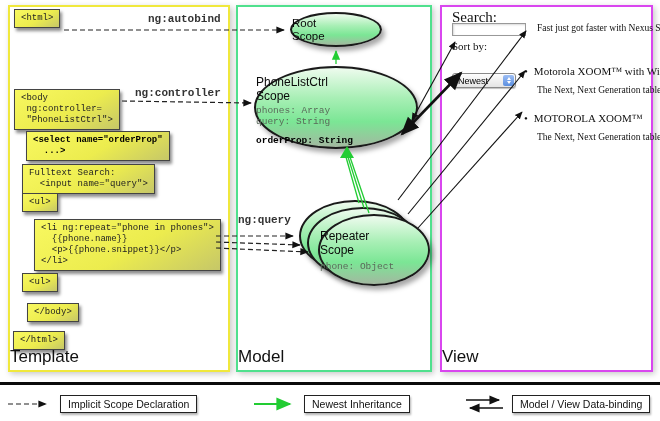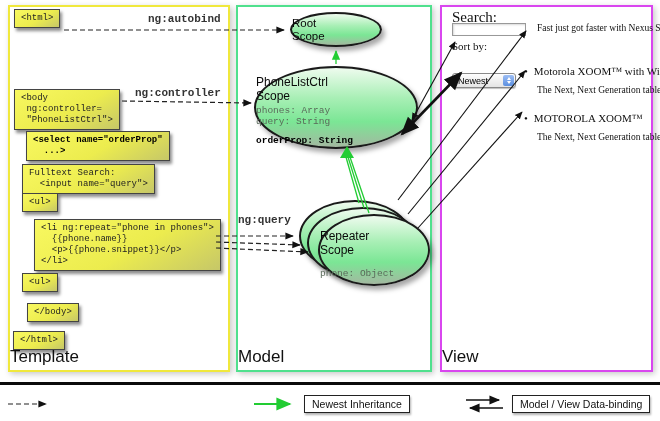--- a/index.html
+++ b/index.html
@@ -135,21 +135,21 @@
     <div class="scope-title">Scope</div>
     <div class="scope-prop" style="margin-top:2px;">phones: Array</div>
     <div class="scope-prop">query: String</div>
     <div class="scope-prop bold">orderProp: String</div>
   </div>
   <div class="scope rep-back"></div>
   <div class="scope rep-mid"></div>
   <div class="scope" id="repeater-scope">
     <div class="scope-title">Repeater</div>
     <div class="scope-title">Scope</div>
-    <div class="scope-prop" style="margin-top:11px;">phone: Object</div>
+    <div class="scope-prop" style="margin-top:4px;">phone: Object</div>
   </div>
 
   <div class="ng-label" id="lbl-autobind">ng:autobind</div>
   <div class="ng-label" id="lbl-controller">ng:controller</div>
   <div class="ng-label" id="lbl-repeat">ng:query</div>
 
   <div class="serif" id="view-search-label">Search:</div>
   <input id="view-search-input" value="" style="">
   <div class="serif" id="view-sort-label">Sort by:</div>
   <div id="view-sort-select">
@@ -166,20 +166,21 @@
   <div class="view-item serif" id="view-item-1">
     <div class="vi-title"><span class="vi-bullet">•</span><span>Motorola XOOM™ with Wi-Fi</span></div>
     <div class="vi-desc">The Next, Next Generation tablet.</div>
   </div>
   <div class="view-item serif" id="view-item-2">
     <div class="vi-title"><span class="vi-bullet">•</span><span>MOTOROLA XOOM™</span></div>
     <div class="vi-desc">The Next, Next Generation tablet.</div>
   </div>
 
   <div id="legend-sep"></div>
+  <div class="legend-box" id="legend-implicit">Implicit Scope Declaration</div>
   <div class="legend-box" id="legend-inherit">Newest Inheritance</div>
   <div class="legend-box" id="legend-binding">Model / View Data-binding</div>
 
   <svg id="overlay" viewBox="0 0 660 421">
     <defs>
       <marker id="mb" viewBox="0 0 10 10" refX="8.5" refY="5" markerWidth="7.5" markerHeight="7.5" orient="auto-start-reverse">
         <path d="M0,1 L9.5,5 L0,9 z" fill="#111"></path>
       </marker>
       <marker id="mg" viewBox="0 0 10 10" refX="8.5" refY="5" markerWidth="8" markerHeight="8" orient="auto-start-reverse">
         <path d="M0,1 L9.5,5 L0,9 z" fill="#22cc33"></path>

